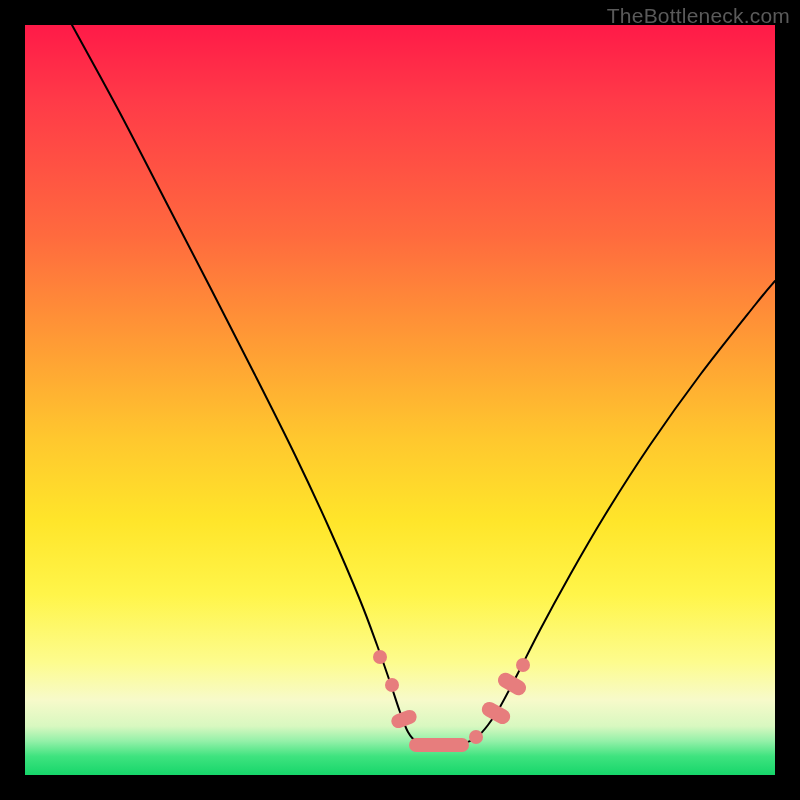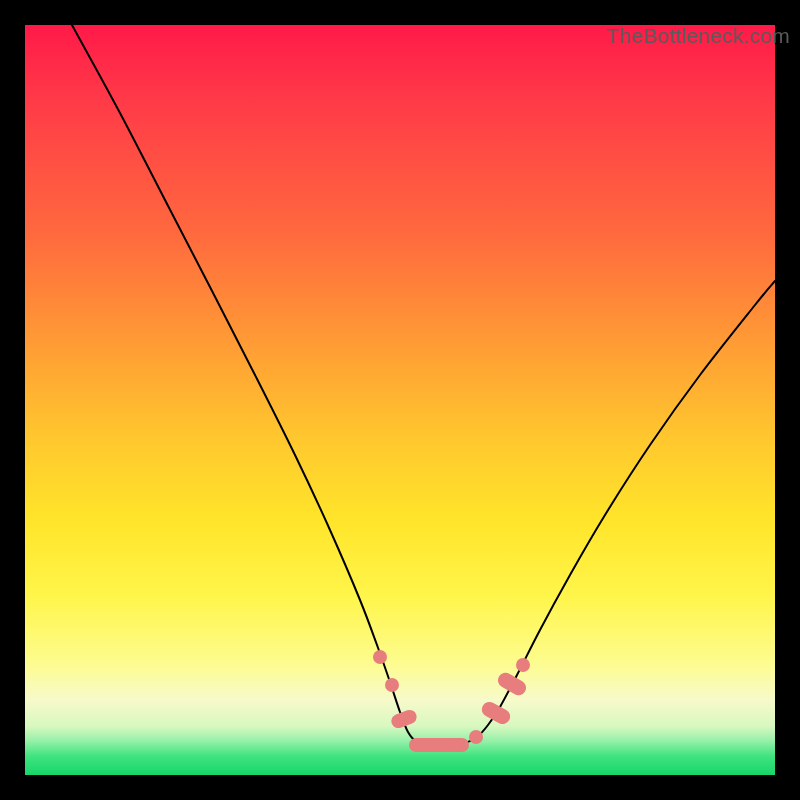--- a/index.html
+++ b/index.html
@@ -69,21 +69,20 @@
   }
   .watermark {
     position: absolute;
     top: 4px;
     right: 10px;
     color: #5a5a5a;
     font-size: 21px;
     font-weight: 400;
     letter-spacing: 0.2px;
     user-select: none;
-    margin-top: 20px;
   }
 </style>
 </head>
 <body>
 
 <div class="frame">
 
   <div class="plot-area">
     <div class="gradient-bg"></div>
 

